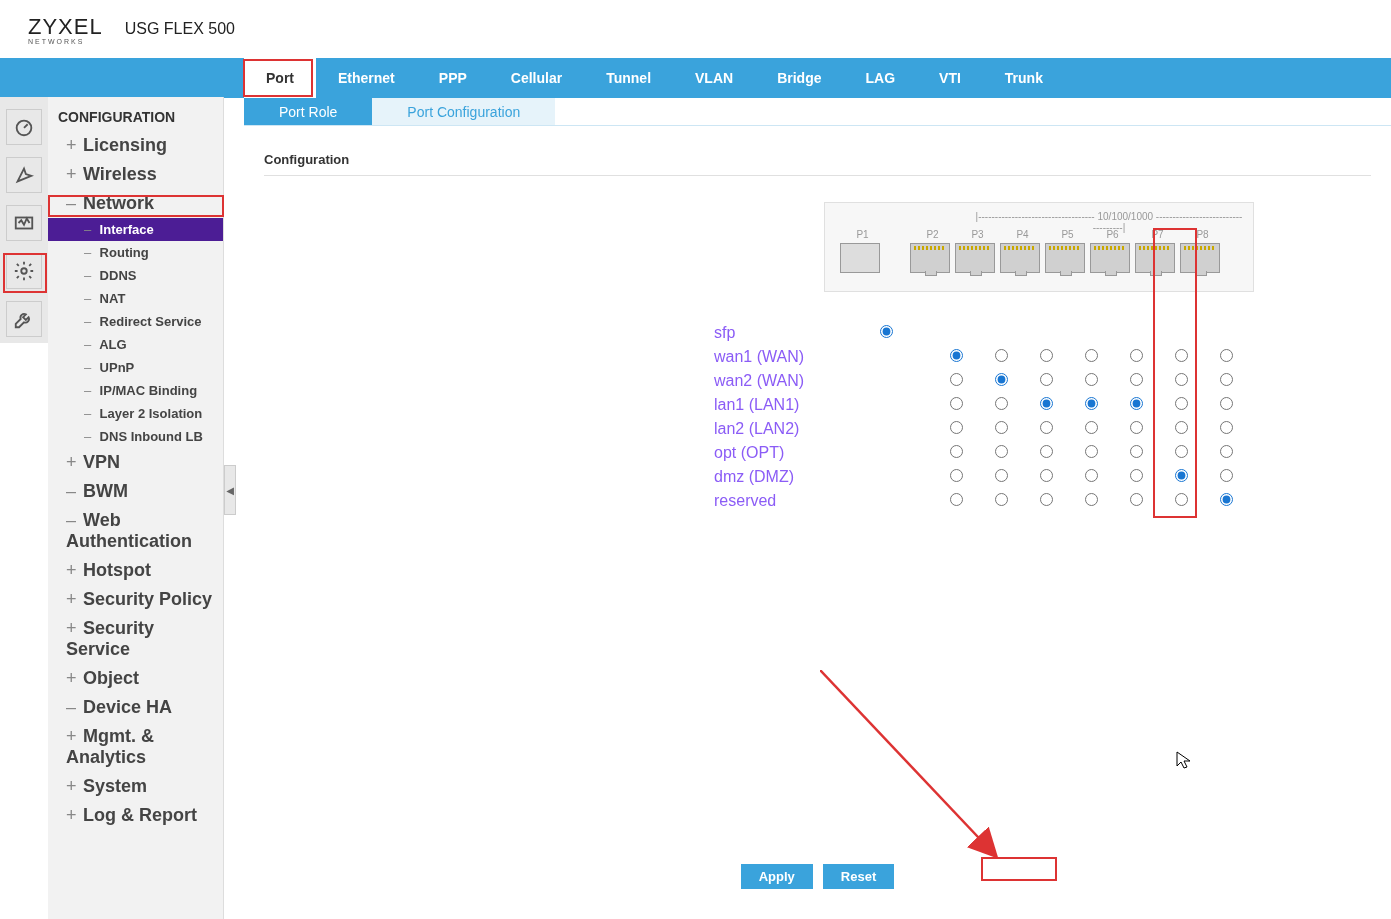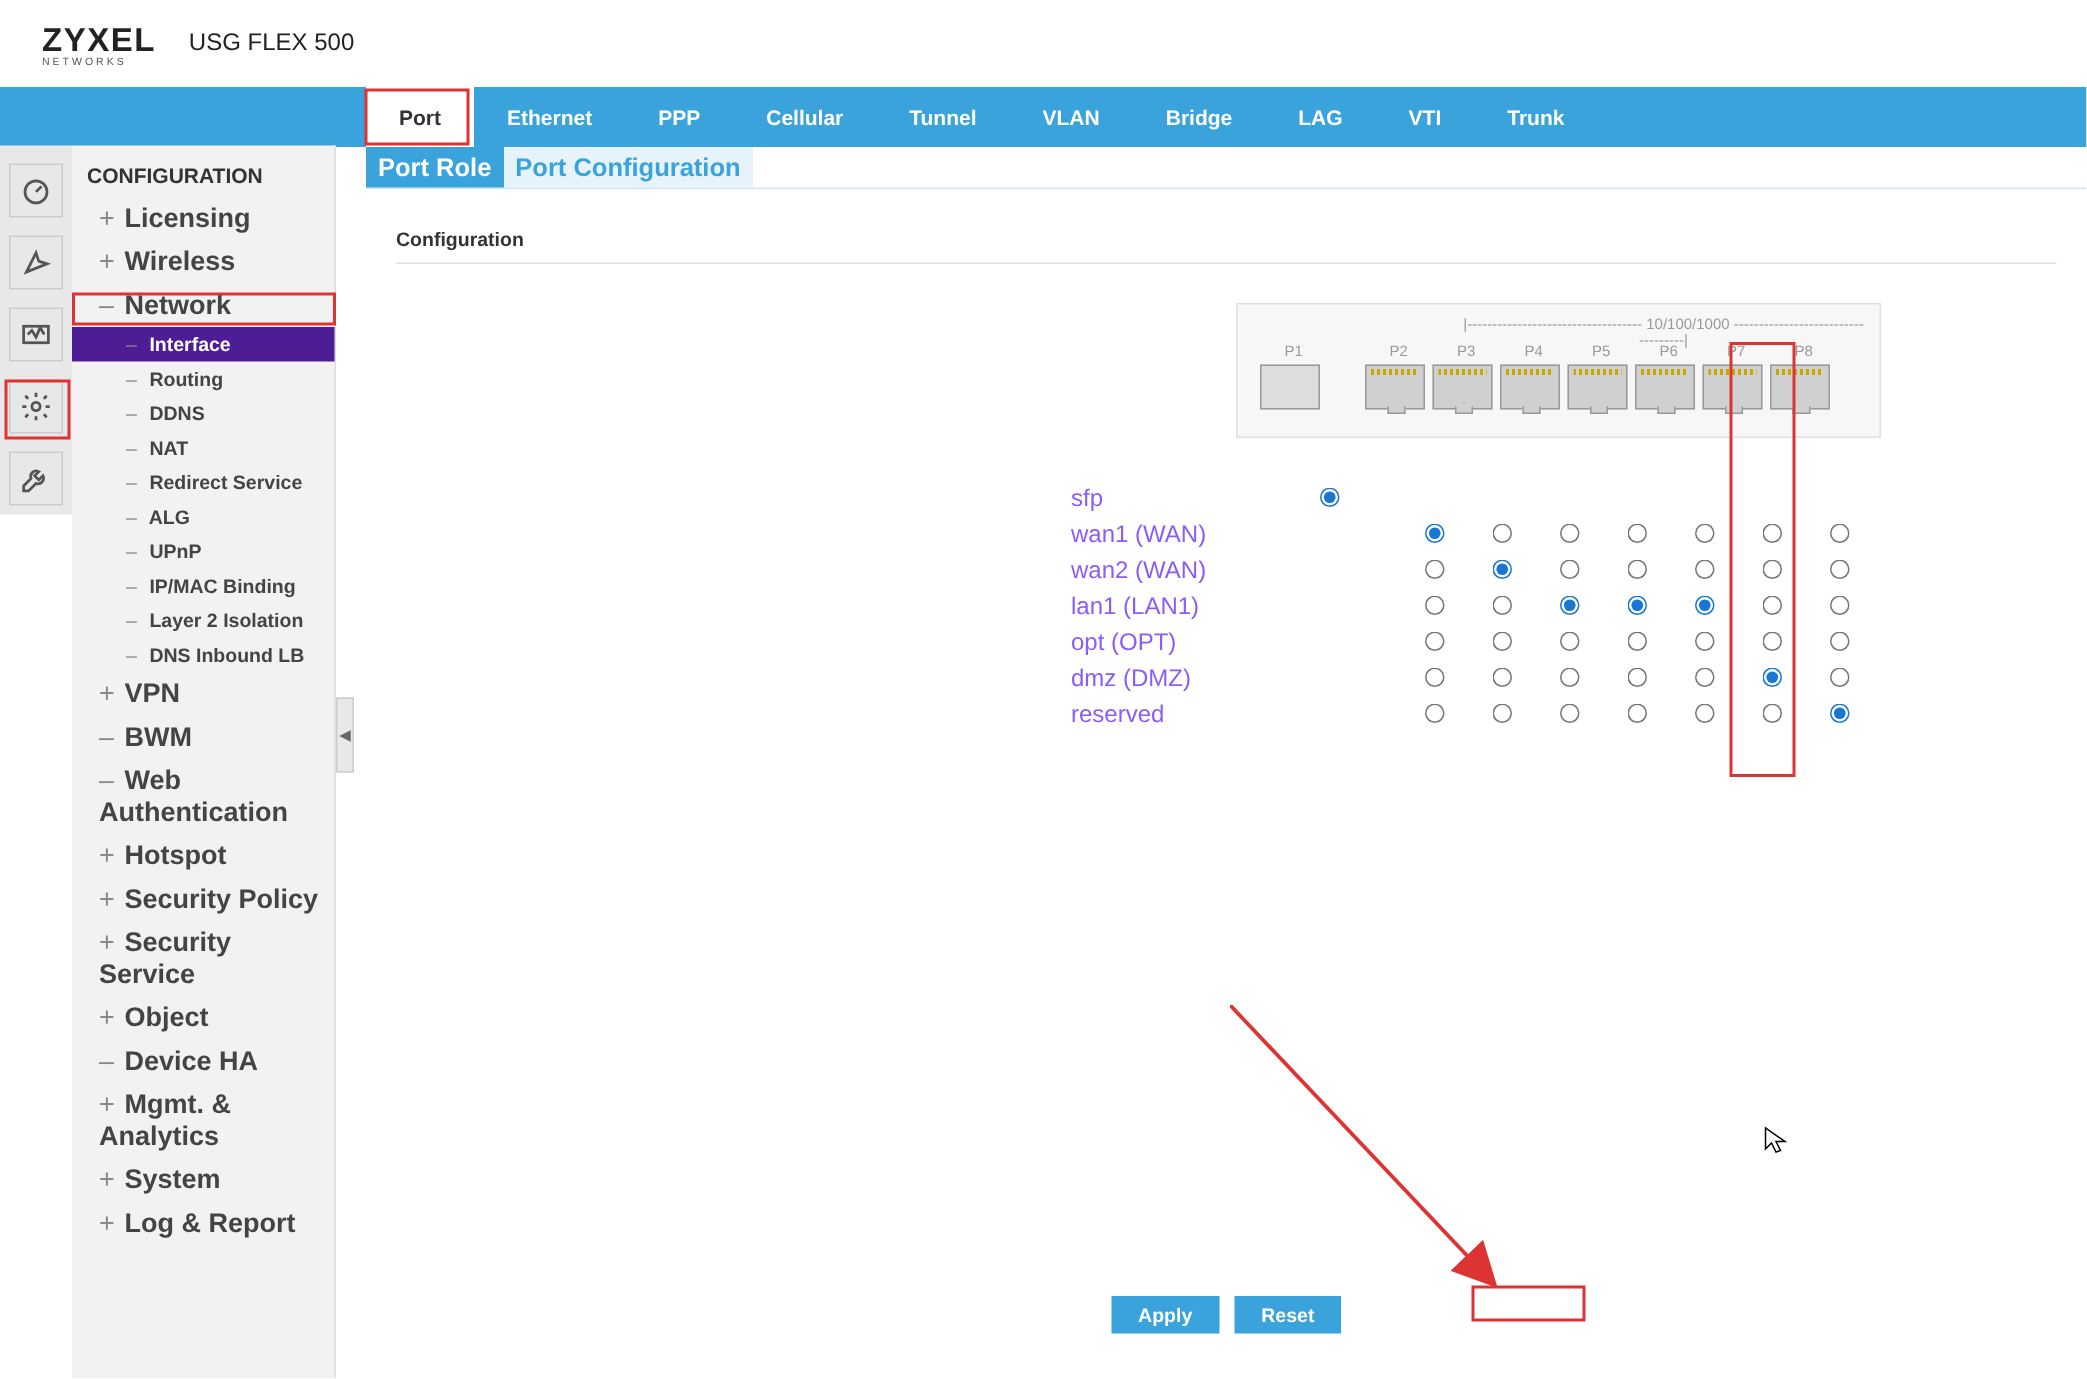--- a/index.html
+++ b/index.html
@@ -1,33 +1,33 @@
 <!DOCTYPE html>
 <html><head>
 <meta charset="utf-8">
 <style>
 * { box-sizing: border-box; margin: 0; padding: 0; }
 body { font-family: Arial, sans-serif; font-size: 13px; color: #333; background: #fff; width: 1391px; height: 919px; overflow: hidden; position: relative; }
 
 
 .header { height: 58px; background: #fff; display: flex; align-items: center; padding-left: 28px; }
 .logo { display: flex; flex-direction: column; margin-right: 22px; }
-.logo-text { font-size: 22px; font-weight: bold; letter-spacing: 1px; color: #222; }
+.logo-text { font-size: 22px; font-weight: normal; letter-spacing: 1px; color: #222; }
 .logo-sub { font-size: 7px; letter-spacing: 2px; color: #555; margin-top: -2px; }
 .product { font-size: 16px; color: #222; }
 
 
 .tabbar { height: 40px; background: #3aa3dc; display: flex; align-items: stretch; padding-left: 244px; }
 .tabwrap { display: flex; align-items: stretch; }
 .tab { color: #fff; padding: 0 22px; display: flex; align-items: center; font-size: 14px; font-weight: bold; cursor: pointer; }
 .tab.active { background: #fff; color: #333; }
 
 
 .subtabbar { height: 28px; display: flex; align-items: stretch; border-bottom: 1px solid #cde6f4; margin-left: 244px; }
-.subtab { padding: 0 8px; display: flex; align-items: center; font-size: 17px; font-weight: bold; cursor: pointer; }
+.subtab { padding: 0 35px; display: flex; align-items: center; font-size: 14px; font-weight: normal; cursor: pointer; }
 .subtab.active { background: #3aa3dc; color: #fff; }
 .subtab.inactive { background: #e6f3fa; color: #3aa3dc; }
 
 
 .leftrail { position: absolute; left: 0; top: 97px; width: 48px; background: #e8e8e8; display: flex; flex-direction: column; align-items: center; padding-top: 6px; }
 .railbtn { width: 36px; height: 36px; background: #e8e8e8; border: 1px solid #ccc; margin: 6px 0; display: flex; align-items: center; justify-content: center; cursor: pointer; color: #555; }
 
 
 .sidebar { position: absolute; left: 48px; top: 97px; width: 176px; height: 822px; background: #f2f2f2; border-right: 1px solid #ddd; }
 .sidebar-title { font-weight: bold; font-size: 14px; color: #333; padding: 12px 10px 6px 10px; }
@@ -268,20 +268,31 @@
         <div class="rcol first"></div>
         <div class="rcol"><input type="radio" name="pcol1" style=""></div>
         <div class="rcol"><input type="radio" name="pcol2" style=""></div>
         <div class="rcol"><input type="radio" name="pcol3" checked="" style=""></div>
         <div class="rcol"><input type="radio" name="pcol4" checked="" style=""></div>
         <div class="rcol"><input type="radio" name="pcol5" checked="" style=""></div>
         <div class="rcol"><input type="radio" name="pcol6" style=""></div>
         <div class="rcol"><input type="radio" name="pcol7" style=""></div>
       </div>
       <div class="rolerow">
+        <div class="rolelabel">lan2 (LAN2)</div>
+        <div class="rcol first"></div>
+        <div class="rcol"><input type="radio" name="pcol1" style=""></div>
+        <div class="rcol"><input type="radio" name="pcol2" style=""></div>
+        <div class="rcol"><input type="radio" name="pcol3" style=""></div>
+        <div class="rcol"><input type="radio" name="pcol4" style=""></div>
+        <div class="rcol"><input type="radio" name="pcol5" style=""></div>
+        <div class="rcol"><input type="radio" name="pcol6" style=""></div>
+        <div class="rcol"><input type="radio" name="pcol7" style=""></div>
+      </div>
+      <div class="rolerow">
         <div class="rolelabel">opt (OPT)</div>
         <div class="rcol first"></div>
         <div class="rcol"><input type="radio" name="pcol1" style=""></div>
         <div class="rcol"><input type="radio" name="pcol2" style=""></div>
         <div class="rcol"><input type="radio" name="pcol3" style=""></div>
         <div class="rcol"><input type="radio" name="pcol4" style=""></div>
         <div class="rcol"><input type="radio" name="pcol5" style=""></div>
         <div class="rcol"><input type="radio" name="pcol6" style=""></div>
         <div class="rcol"><input type="radio" name="pcol7" style=""></div>
       </div>

